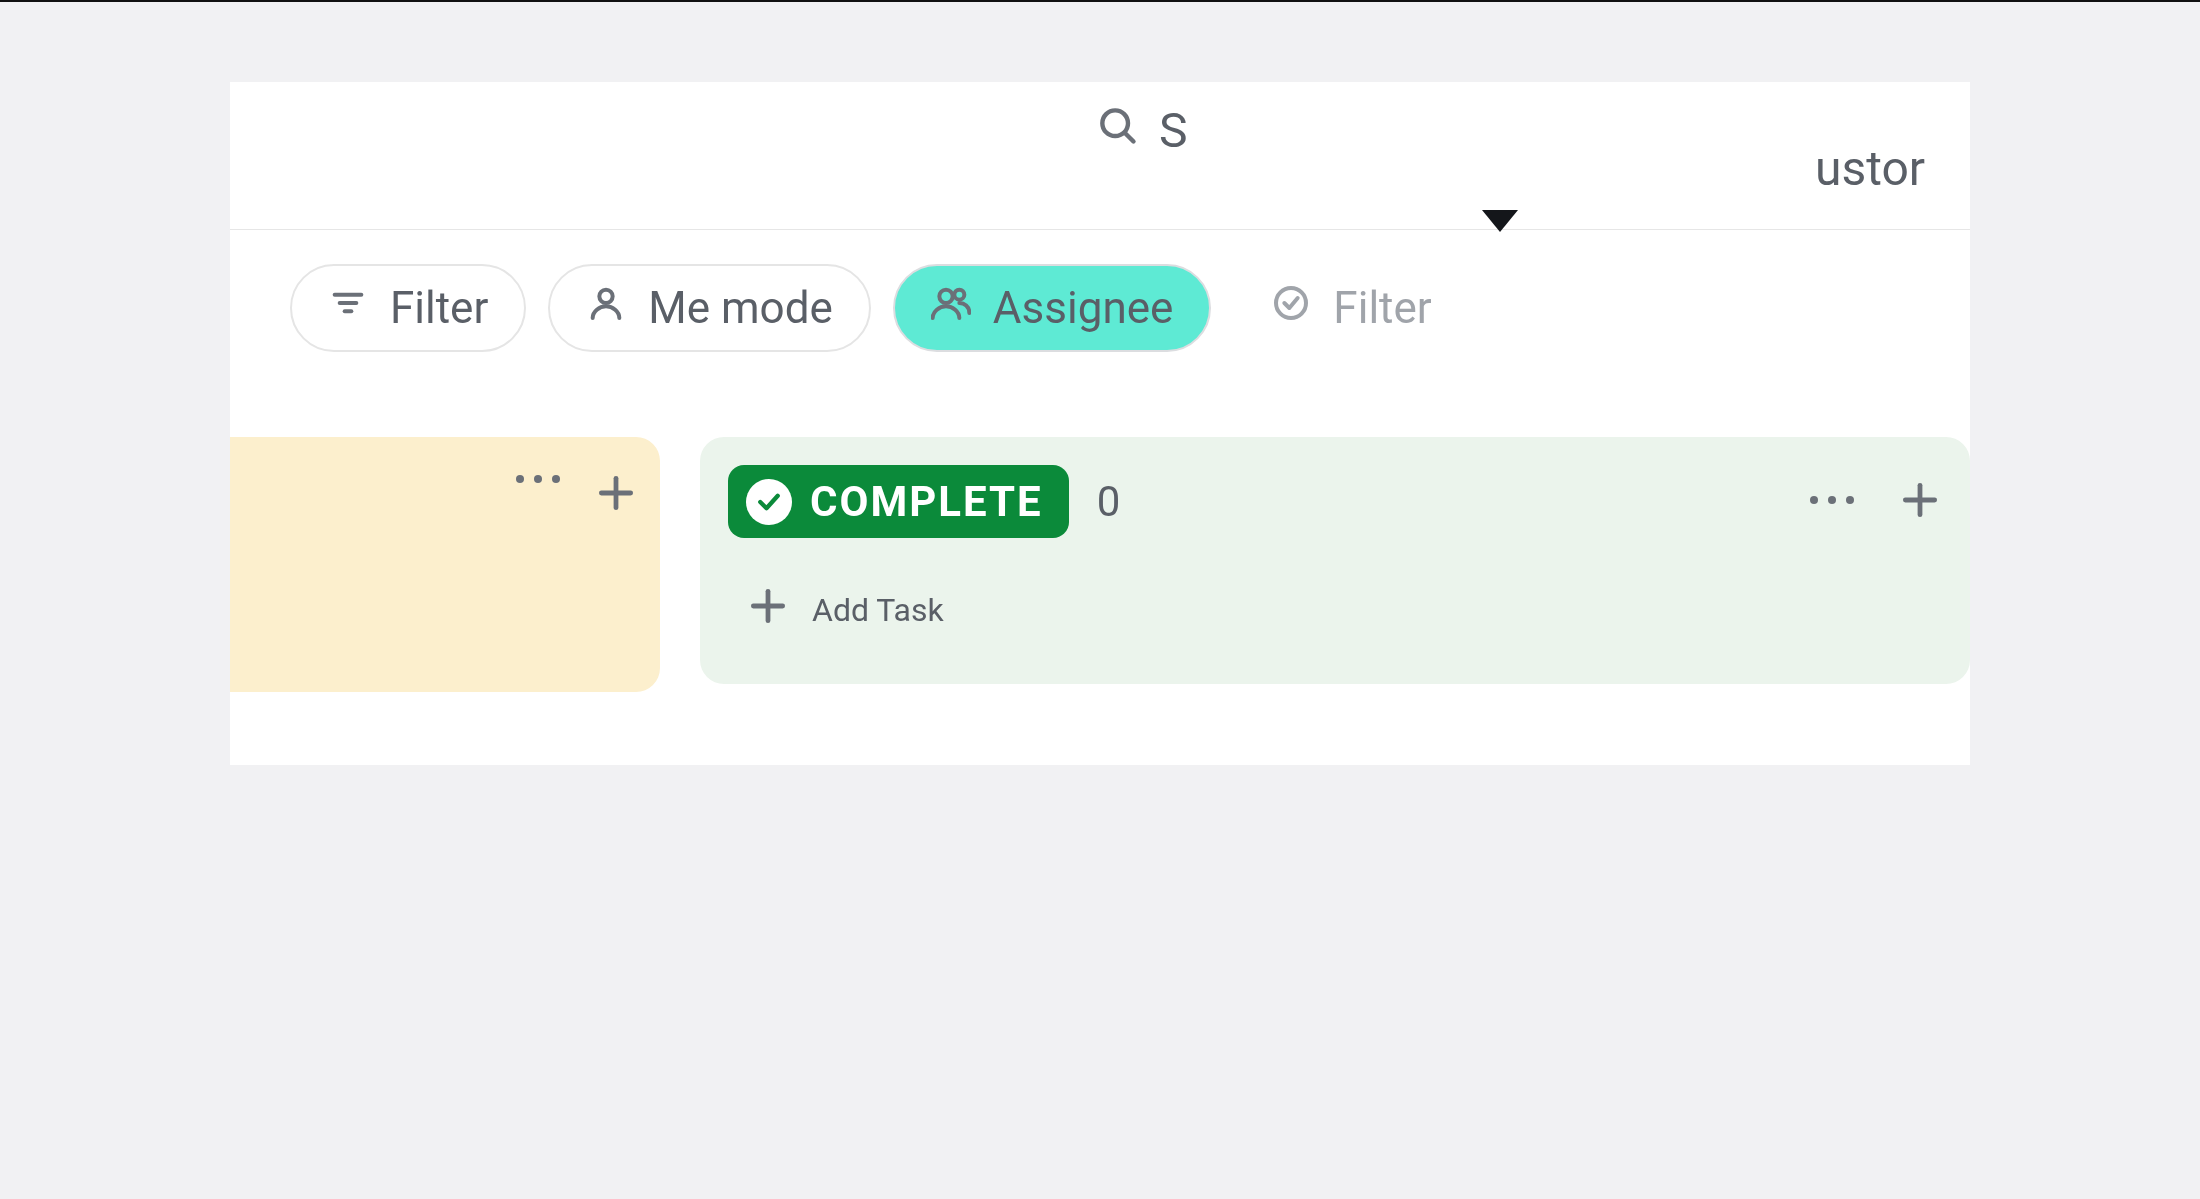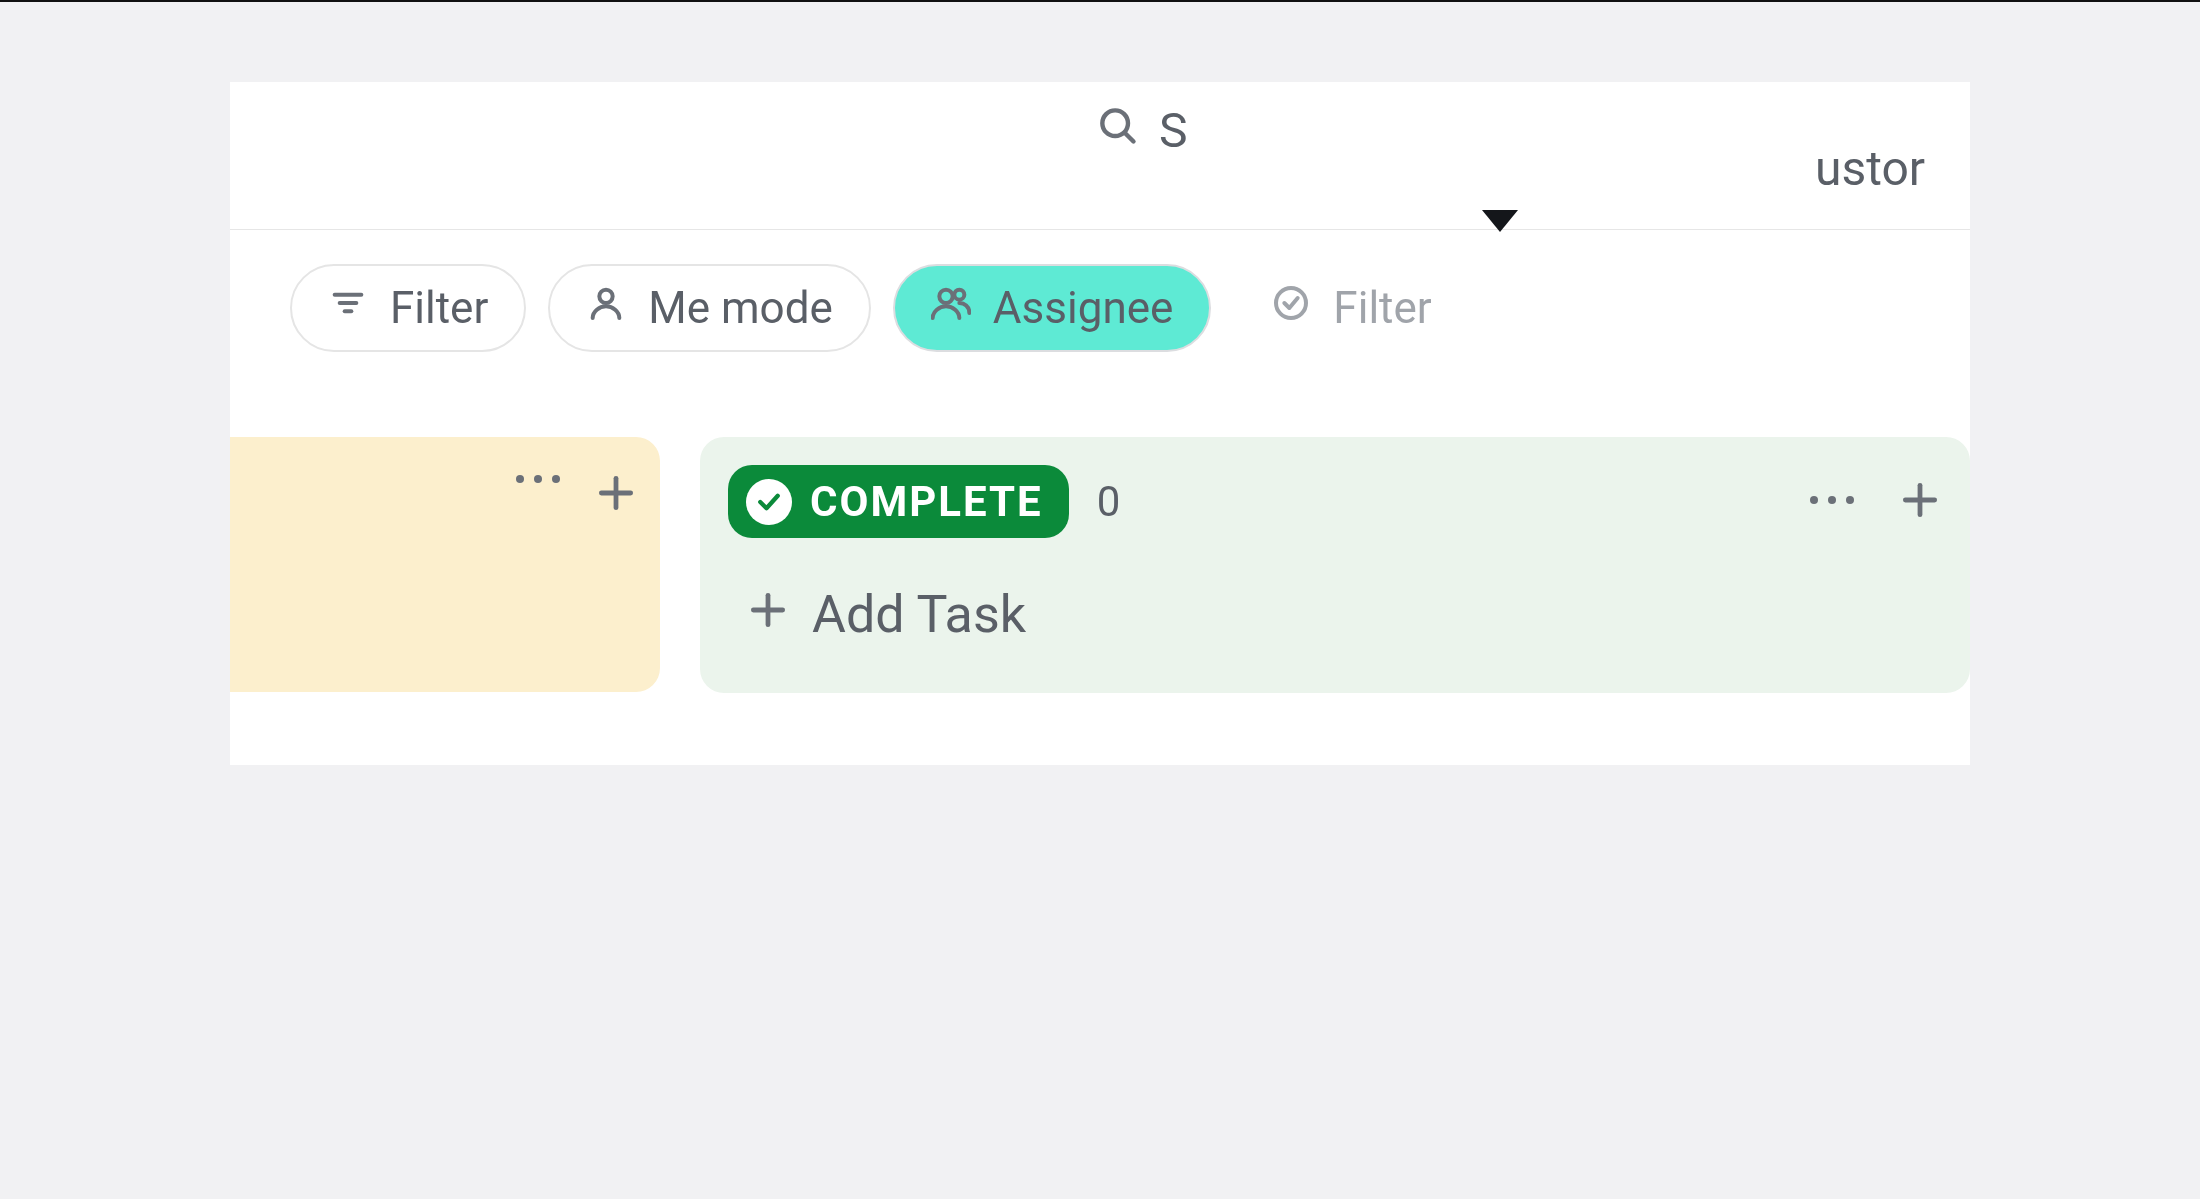--- a/index.html
+++ b/index.html
@@ -137,21 +137,21 @@
       display: flex;
       align-items: center;
       gap: 28px;
     }
     .badge-complete {
       display: inline-flex;
       align-items: center;
       gap: 18px;
       background: #0b8a3a;
       color: #ffffff;
-      border-radius: 24px;
+      border-radius: 16px;
       padding: 12px 26px 12px 18px;
       font-size: 42px;
       font-weight: 700;
       letter-spacing: 2px;
     }
     .badge-complete .check-circle {
       width: 46px;
       height: 46px;
       border-radius: 50%;
       background: #ffffff;
@@ -173,21 +173,21 @@
     .col-actions .plus svg,
     .review-col .plus svg { width: 44px; height: 44px; stroke: #6b7078; stroke-width: 2.6; }
     .review-col .dots svg { width: 48px; height: 14px; fill: #6b7078; }
     .gap-flex { flex: 1; }
     .add-task-row {
       margin-top: 46px;
       display: flex;
       align-items: center;
       gap: 22px;
       color: #5a5f67;
-      font-size: 52px;
+      font-size: 32px;
       padding-left: 18px;
     }
     .add-task-row svg { width: 44px; height: 44px; stroke: #6b7078; stroke-width: 2.6; }
 
     
     svg { fill: none; stroke-width: 2.4; stroke-linecap: round; stroke-linejoin: round; }
   </style>
 </head>
 <body>
 

